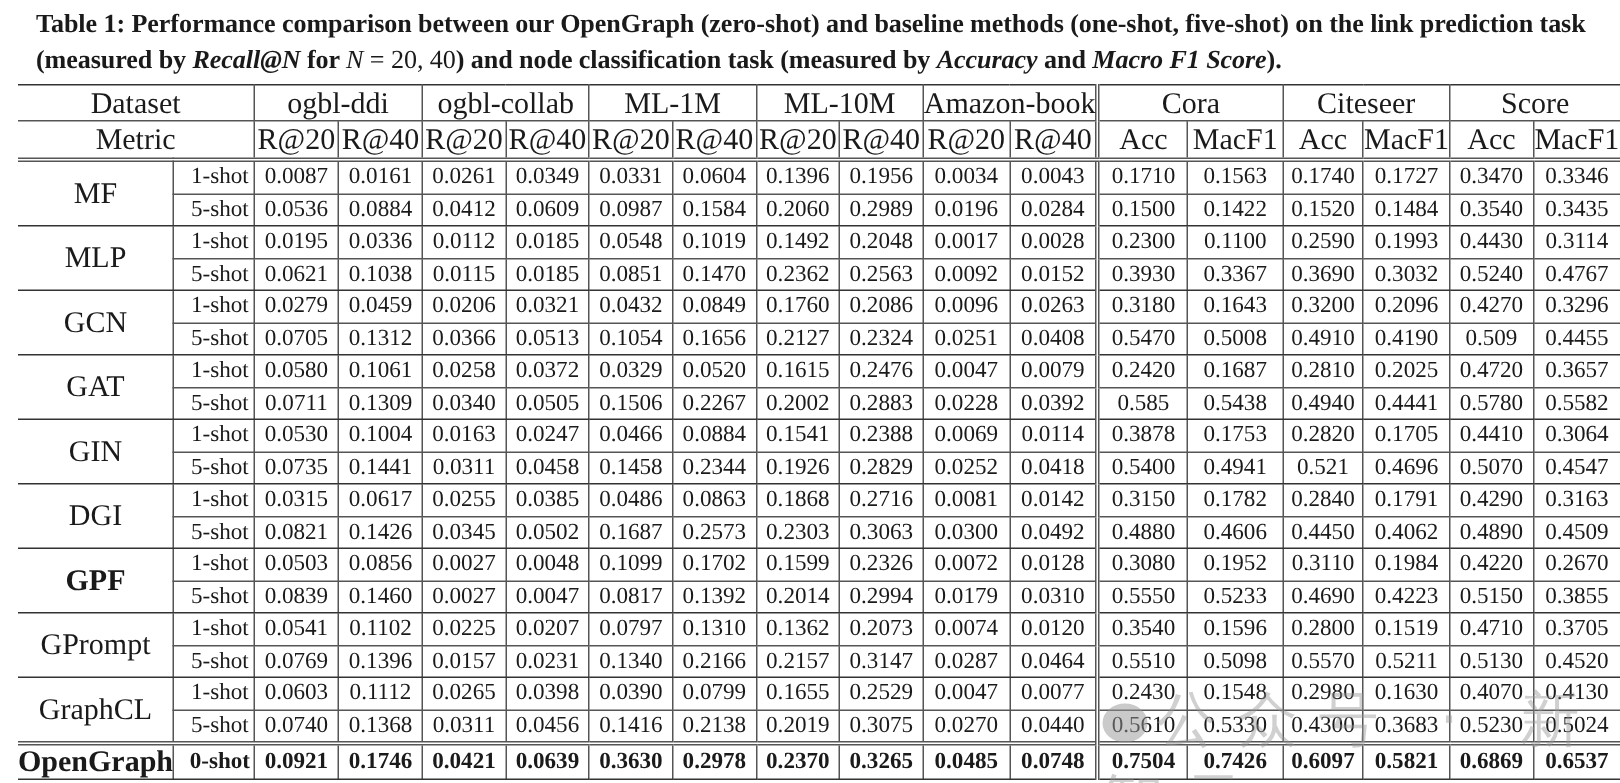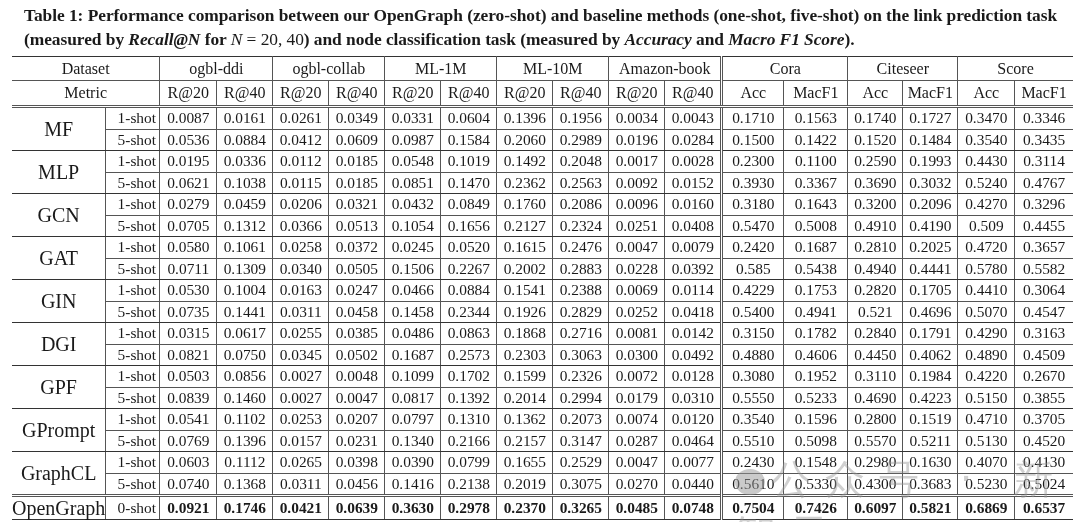--- a/index.html
+++ b/index.html
@@ -7,29 +7,29 @@
          font-family: "Liberation Serif", "DejaVu Serif", serif; color: #1a1a1a; }
   .caption { position: absolute; left: 24px; top: 3px; width: 1068px;
              font-size: 17.4px; line-height: 24px; font-weight: bold; letter-spacing: -0.05px; }
   .caption i { font-style: italic; }
   .caption .math { font-weight: normal; }
   .caption .math i { font-style: italic; }
   table { position: absolute; left: 12px; top: 56px; border-collapse: collapse;
           font-size: 15.4px; table-layout: fixed; }
   td, th { border: 1px solid #555; padding: 0; height: 20.5px; text-align: center;
            font-weight: normal; white-space: nowrap; line-height: 20px; }
-  th { height: 23px; font-size: 16px; }
+  th { height: 23px; font-size: 20px; }
   tr.top th { border-top: 1.5px solid #333; }
   tr.metric th { border-bottom: 3px double #555; height: 24px; }
   .method { font-size: 20px; }
   td.shot { padding-left: 8px; }
   .dbl-left { border-left: 3px double #555 !important; }
   tr.group-end td { border-bottom: 1.5px solid #333; }
   tr.og td { border-top: 3px double #555; border-bottom: 1.5px solid #333; font-weight: bold; height: 22px; }
-  tr.og td.method, tr.og td.shot { font-weight: normal; margin-top: 24px; }
+  tr.og td.method, tr.og td.shot { font-weight: bold; margin-top: 24px; }
   td.noleft, th.noleft { border-left: none; }
   td.noright, th.noright { border-right: none; }
   .watermark { position: absolute; left: 735px; top: 452px; font-family: "DejaVu Sans", sans-serif;
                font-size: 40px; color: rgba(150,150,150,0.45); letter-spacing: 14px; pointer-events: none; }
   .wm-icon { display: inline-block; width: 30px; height: 26px; border-radius: 50%;
              background: rgba(150,150,150,0.5); vertical-align: middle; margin-right: 6px; }
 </style>
 </head>
 <body>
 
@@ -174,21 +174,21 @@
         <td class="shot">1-shot</td>
         <td class="">0.0279</td>
         <td class="">0.0459</td>
         <td class="">0.0206</td>
         <td class="">0.0321</td>
         <td class="">0.0432</td>
         <td class="">0.0849</td>
         <td class="">0.1760</td>
         <td class="">0.2086</td>
         <td class="">0.0096</td>
-        <td class="">0.0160</td>
+        <td class="">0.0263</td>
         <td class="dbl-left">0.3180</td>
         <td class="">0.1643</td>
         <td class="">0.3200</td>
         <td class="">0.2096</td>
         <td class="">0.4270</td>
         <td class="noright">0.3296</td>
       </tr>
       <tr class="group-end">
         <td class="shot">5-shot</td>
         <td class="">0.0705</td>
@@ -208,21 +208,21 @@
         <td class="">0.509</td>
         <td class="noright">0.4455</td>
       </tr>
       <tr>
         <td rowspan="2" class="method noleft" style="border-bottom: 1.5px solid rgb(51, 51, 51);">GAT</td>
         <td class="shot">1-shot</td>
         <td class="">0.0580</td>
         <td class="">0.1061</td>
         <td class="">0.0258</td>
         <td class="">0.0372</td>
-        <td class="">0.0245</td>
+        <td class="">0.0329</td>
         <td class="">0.0520</td>
         <td class="">0.1615</td>
         <td class="">0.2476</td>
         <td class="">0.0047</td>
         <td class="">0.0079</td>
         <td class="dbl-left">0.2420</td>
         <td class="">0.1687</td>
         <td class="">0.2810</td>
         <td class="">0.2025</td>
         <td class="">0.4720</td>
@@ -253,21 +253,21 @@
         <td class="">0.0530</td>
         <td class="">0.1004</td>
         <td class="">0.0163</td>
         <td class="">0.0247</td>
         <td class="">0.0466</td>
         <td class="">0.0884</td>
         <td class="">0.1541</td>
         <td class="">0.2388</td>
         <td class="">0.0069</td>
         <td class="">0.0114</td>
-        <td class="dbl-left">0.4229</td>
+        <td class="dbl-left">0.3878</td>
         <td class="">0.1753</td>
         <td class="">0.2820</td>
         <td class="">0.1705</td>
         <td class="">0.4410</td>
         <td class="noright">0.3064</td>
       </tr>
       <tr class="group-end">
         <td class="shot">5-shot</td>
         <td class="">0.0735</td>
         <td class="">0.1441</td>
@@ -302,38 +302,38 @@
         <td class="dbl-left">0.3150</td>
         <td class="">0.1782</td>
         <td class="">0.2840</td>
         <td class="">0.1791</td>
         <td class="">0.4290</td>
         <td class="noright">0.3163</td>
       </tr>
       <tr class="group-end">
         <td class="shot">5-shot</td>
         <td class="">0.0821</td>
-        <td class="">0.0750</td>
+        <td class="">0.1426</td>
         <td class="">0.0345</td>
         <td class="">0.0502</td>
         <td class="">0.1687</td>
         <td class="">0.2573</td>
         <td class="">0.2303</td>
         <td class="">0.3063</td>
         <td class="">0.0300</td>
         <td class="">0.0492</td>
         <td class="dbl-left">0.4880</td>
         <td class="">0.4606</td>
         <td class="">0.4450</td>
         <td class="">0.4062</td>
         <td class="">0.4890</td>
         <td class="noright">0.4509</td>
       </tr>
       <tr>
-        <td rowspan="2" class="method noleft" style="border-bottom: 1.5px solid rgb(51, 51, 51);">GPF</td>
+        <td rowspan="2" class="method noleft" style="border-bottom: 1.5px solid rgb(51, 51, 51); font-weight: bold;">GPF</td>
         <td class="shot">1-shot</td>
         <td class="">0.0503</td>
         <td class="">0.0856</td>
         <td class="">0.0027</td>
         <td class="">0.0048</td>
         <td class="">0.1099</td>
         <td class="">0.1702</td>
         <td class="">0.1599</td>
         <td class="">0.2326</td>
         <td class="">0.0072</td>
@@ -362,21 +362,21 @@
         <td class="">0.4690</td>
         <td class="">0.4223</td>
         <td class="">0.5150</td>
         <td class="noright">0.3855</td>
       </tr>
       <tr>
         <td rowspan="2" class="method noleft" style="border-bottom: 1.5px solid rgb(51, 51, 51);">GPrompt</td>
         <td class="shot">1-shot</td>
         <td class="">0.0541</td>
         <td class="">0.1102</td>
-        <td class="">0.0253</td>
+        <td class="">0.0225</td>
         <td class="">0.0207</td>
         <td class="">0.0797</td>
         <td class="">0.1310</td>
         <td class="">0.1362</td>
         <td class="">0.2073</td>
         <td class="">0.0074</td>
         <td class="">0.0120</td>
         <td class="dbl-left">0.3540</td>
         <td class="">0.1596</td>
         <td class="">0.2800</td>

